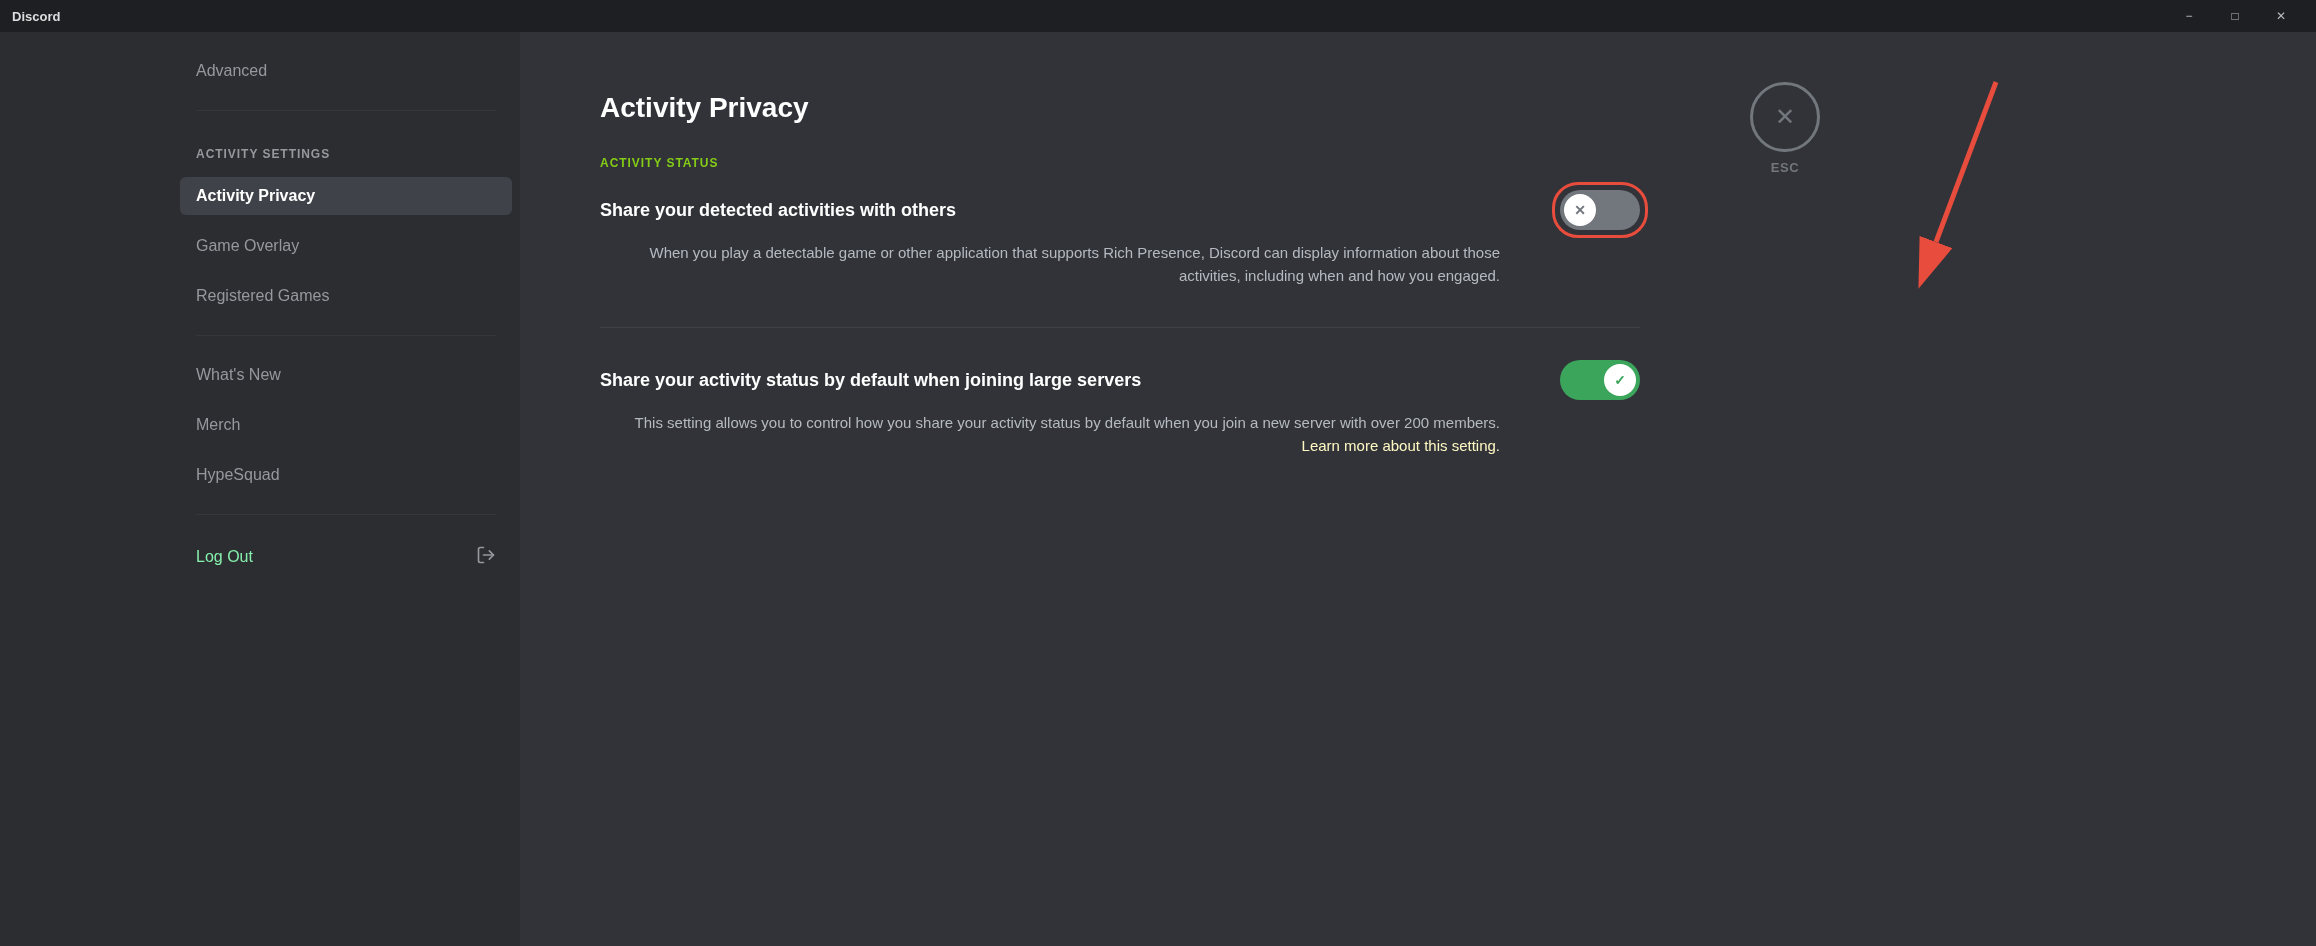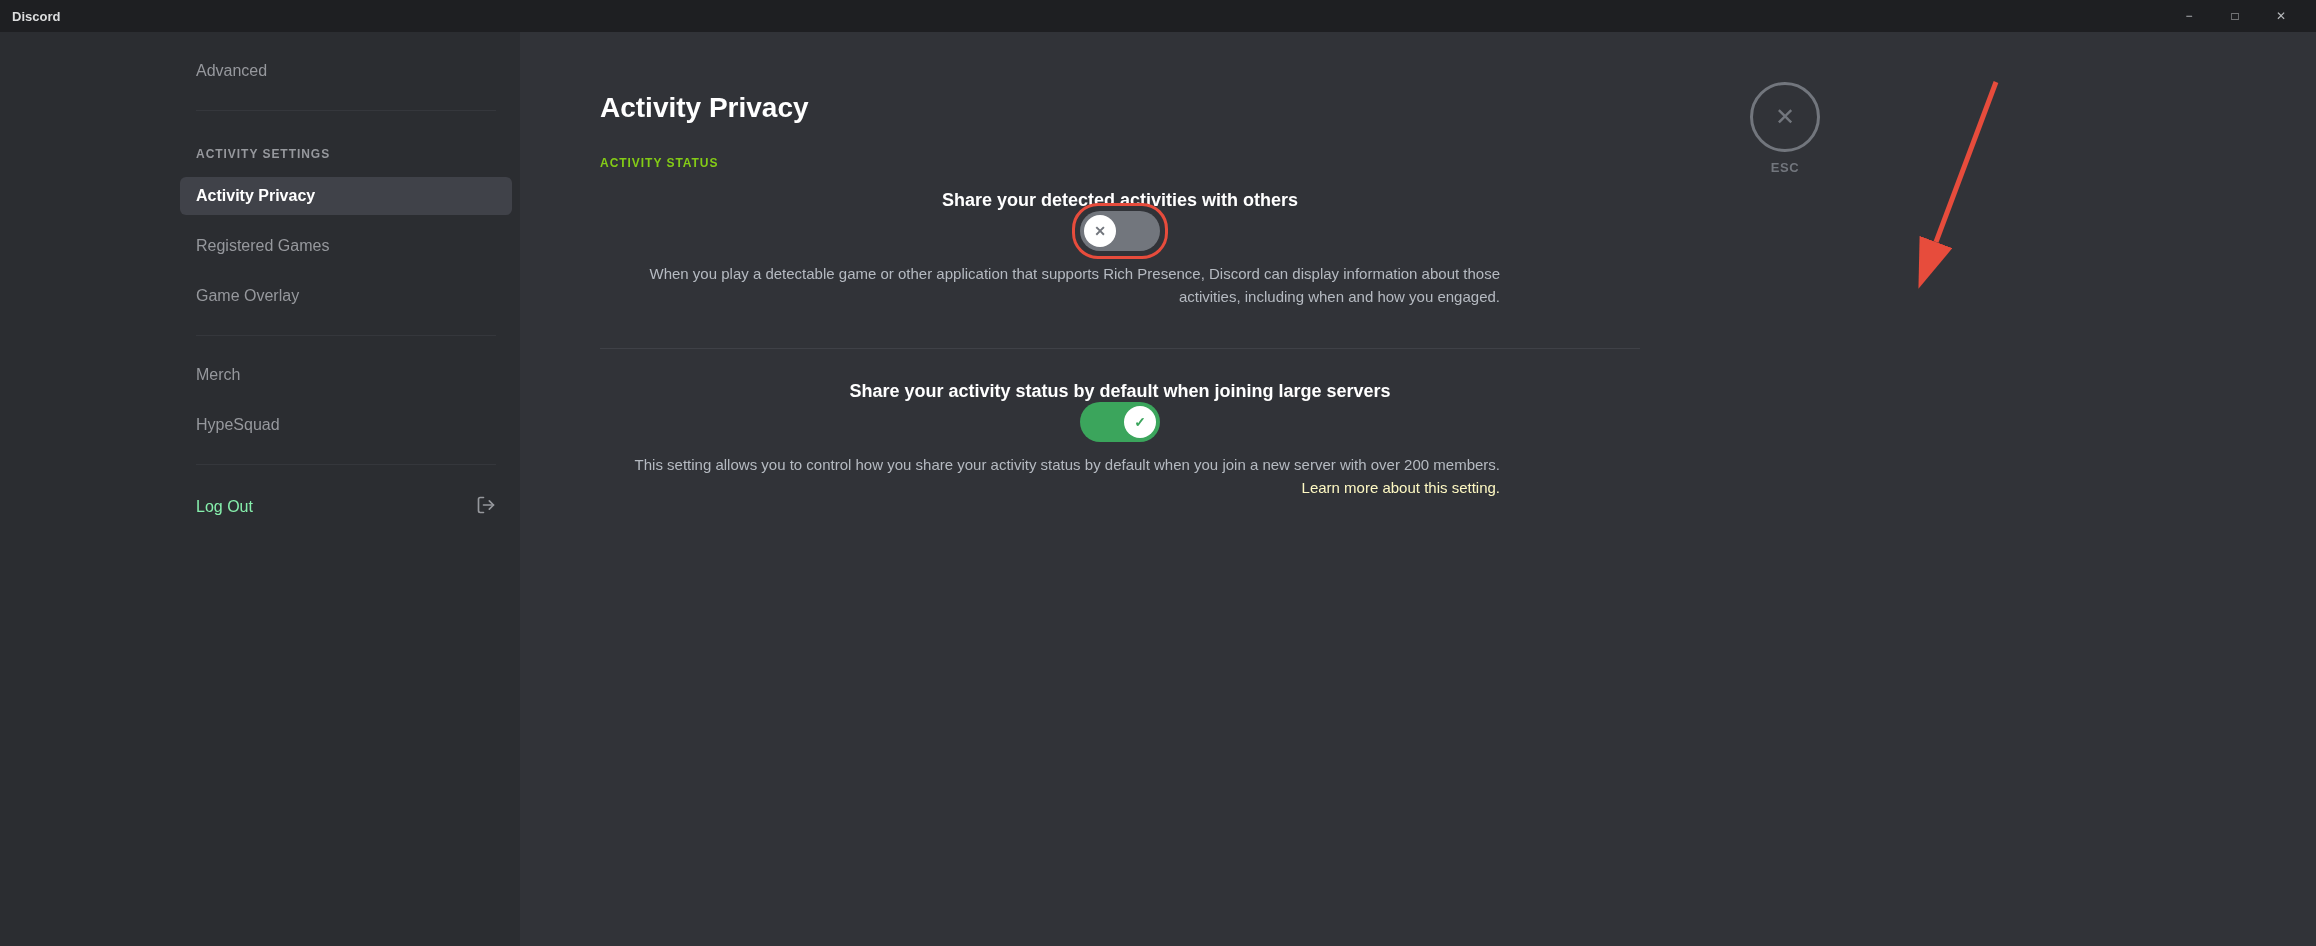--- a/index.html
+++ b/index.html
@@ -136,21 +136,20 @@
       letter-spacing: 0.08em;
       text-transform: uppercase;
       margin-bottom: 20px;
     }
 
     .setting-row {
       display: flex;
       align-items: center;
       justify-content: center;
       margin-bottom: 12px;
-      flex-direction: column;
     }
 
     .setting-title {
       font-size: 18px;
       font-weight: 600;
       color: #ffffff;
       flex: 1;
     }
 
     .setting-description {
@@ -291,25 +290,26 @@
 
   <div class="sidebar">
 
     <div class="sidebar-item">Advanced</div>
 
     <div class="sidebar-divider"></div>
 
     <div class="sidebar-section-label">ACTIVITY SETTINGS</div>
 
     <div class="sidebar-item active">Activity Privacy</div>
+    <div class="sidebar-item">Game Overlay</div>
     <div class="sidebar-item">Registered Games</div>
-    <div class="sidebar-item">Game Overlay</div>
 
     <div class="sidebar-divider"></div>
 
+    <div class="sidebar-item">What's New</div>
     <div class="sidebar-item">Merch</div>
     <div class="sidebar-item">HypeSquad</div>
 
     <div class="sidebar-divider"></div>
 
     <div class="sidebar-item-with-icon">
       <span>Log Out</span>
       <span>
         <svg width="20" height="20" viewBox="0 0 24 24" fill="none" stroke="#96989d" stroke-width="2" stroke-linecap="round" stroke-linejoin="round">
           <path d="M9 21H5a2 2 0 0 1-2-2V5a2 2 0 0 1 2-2h4"></path>

